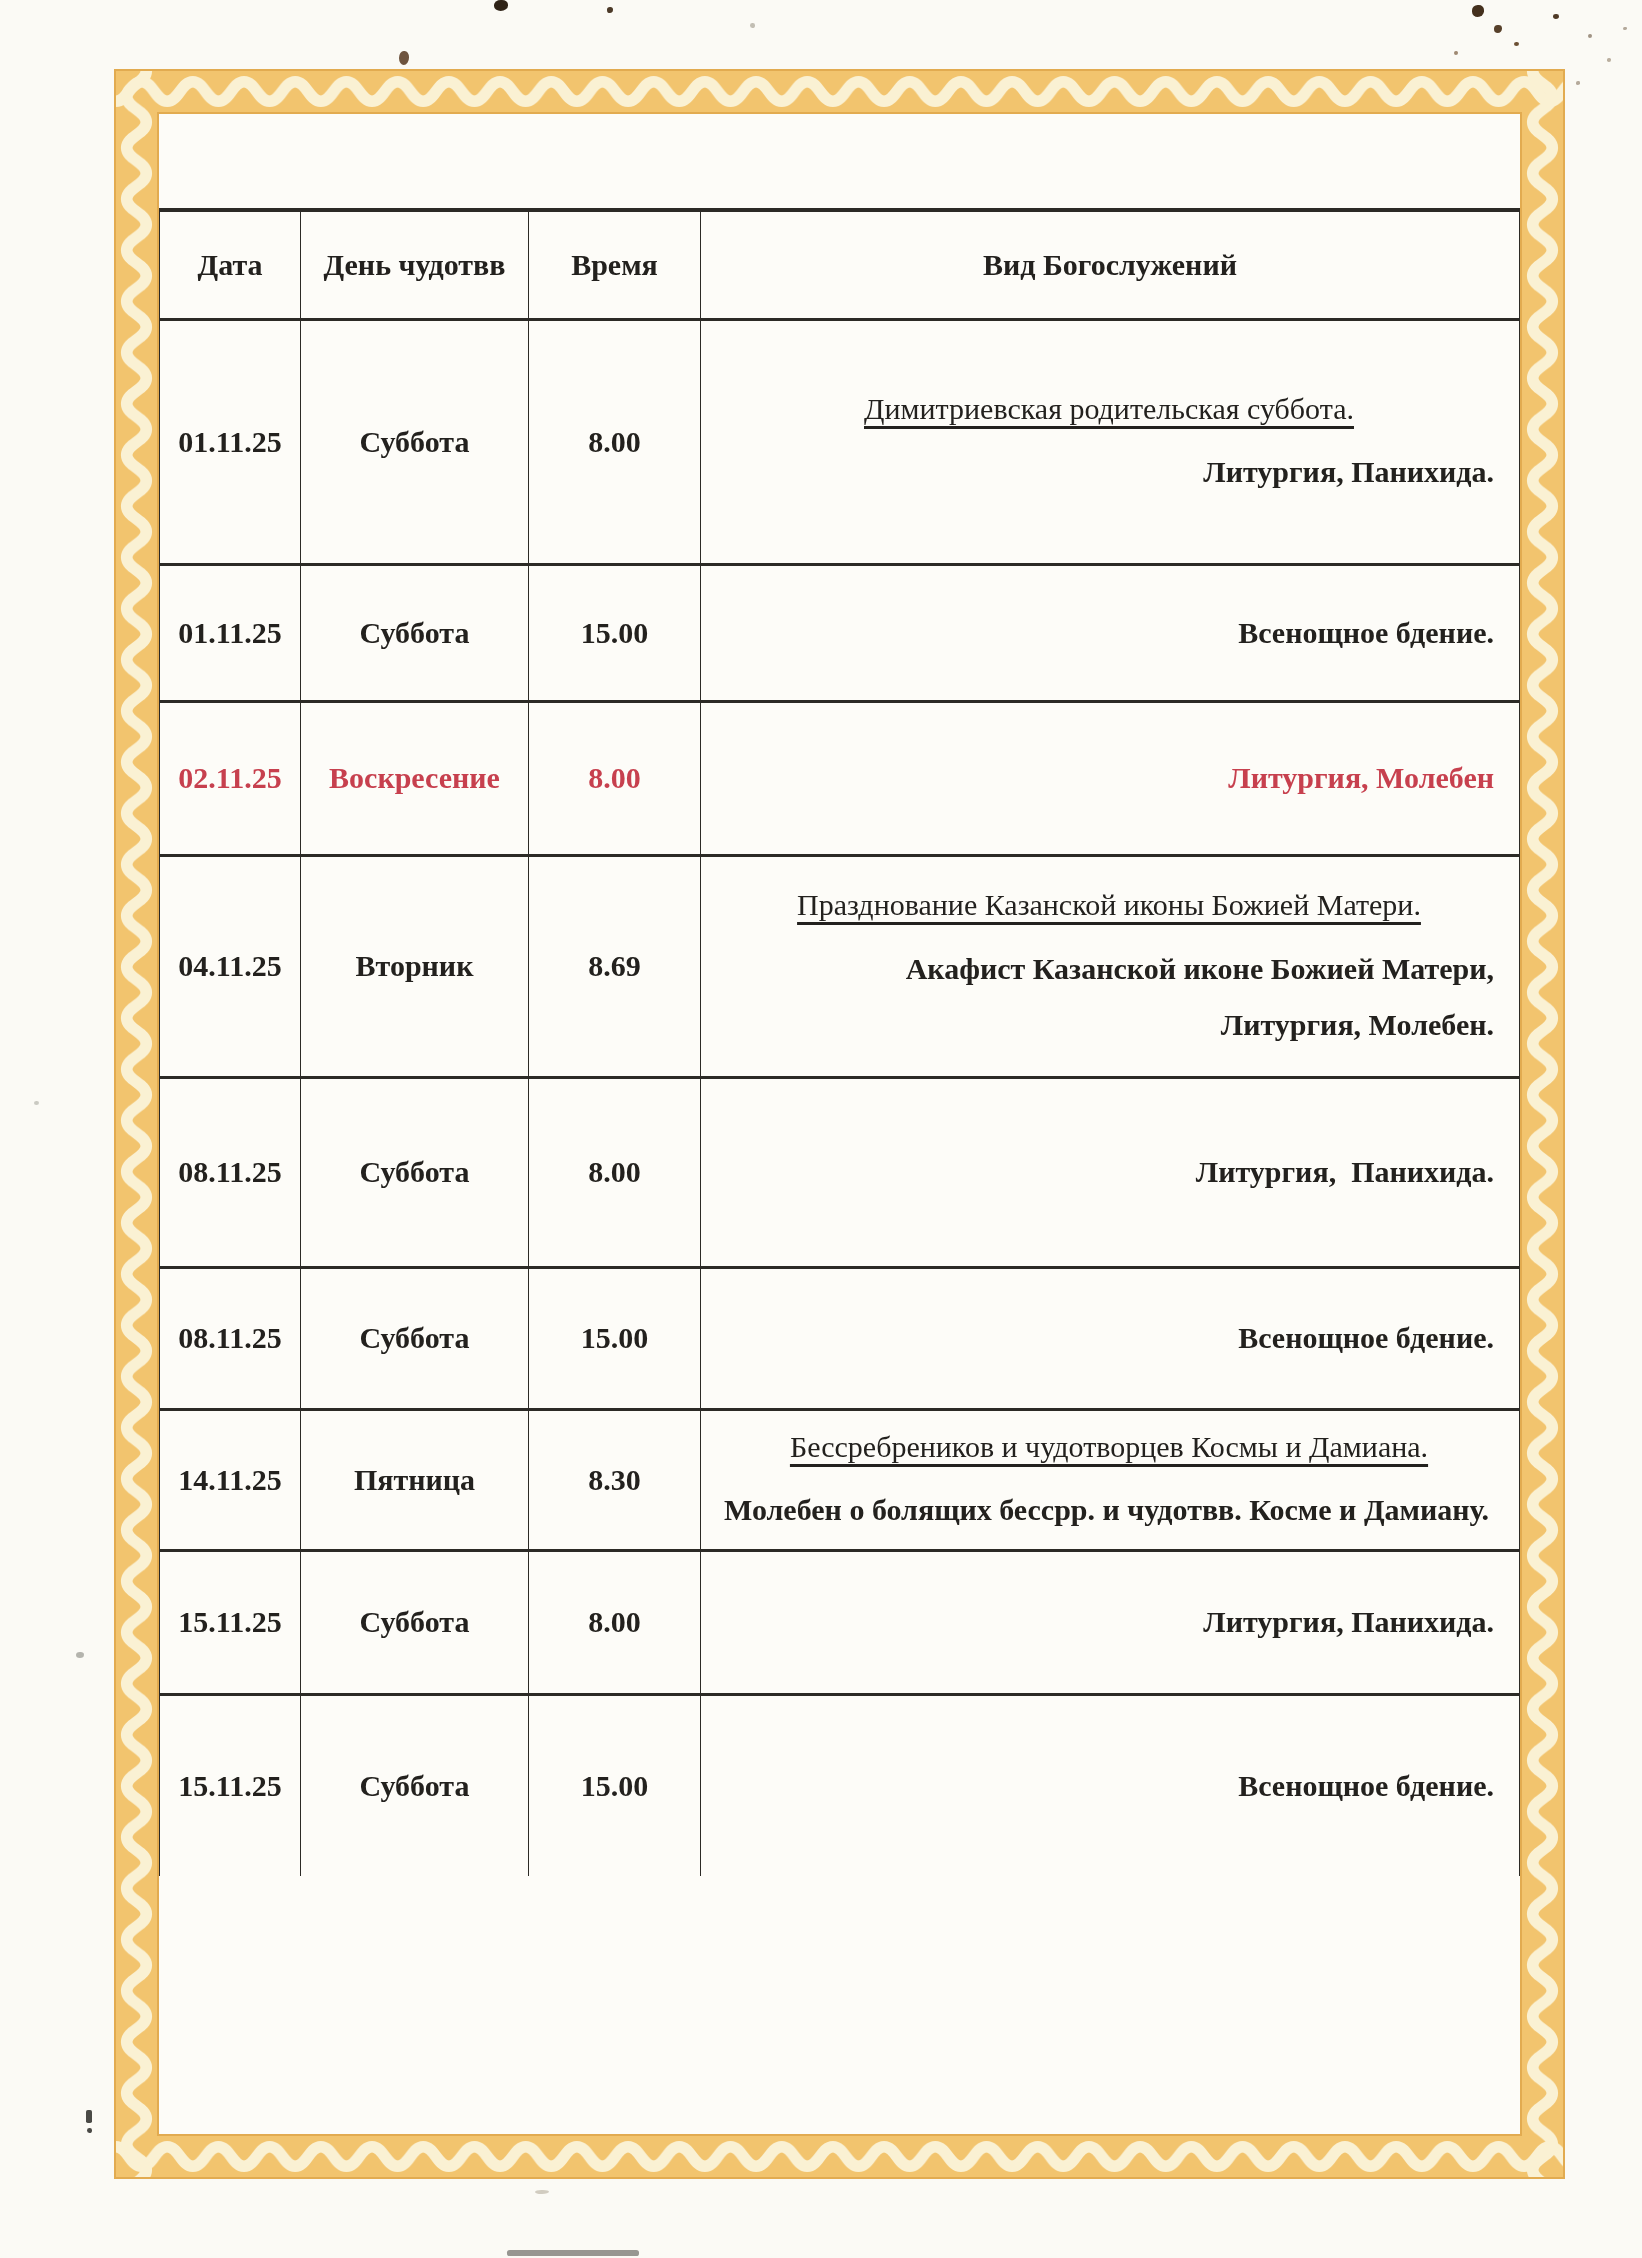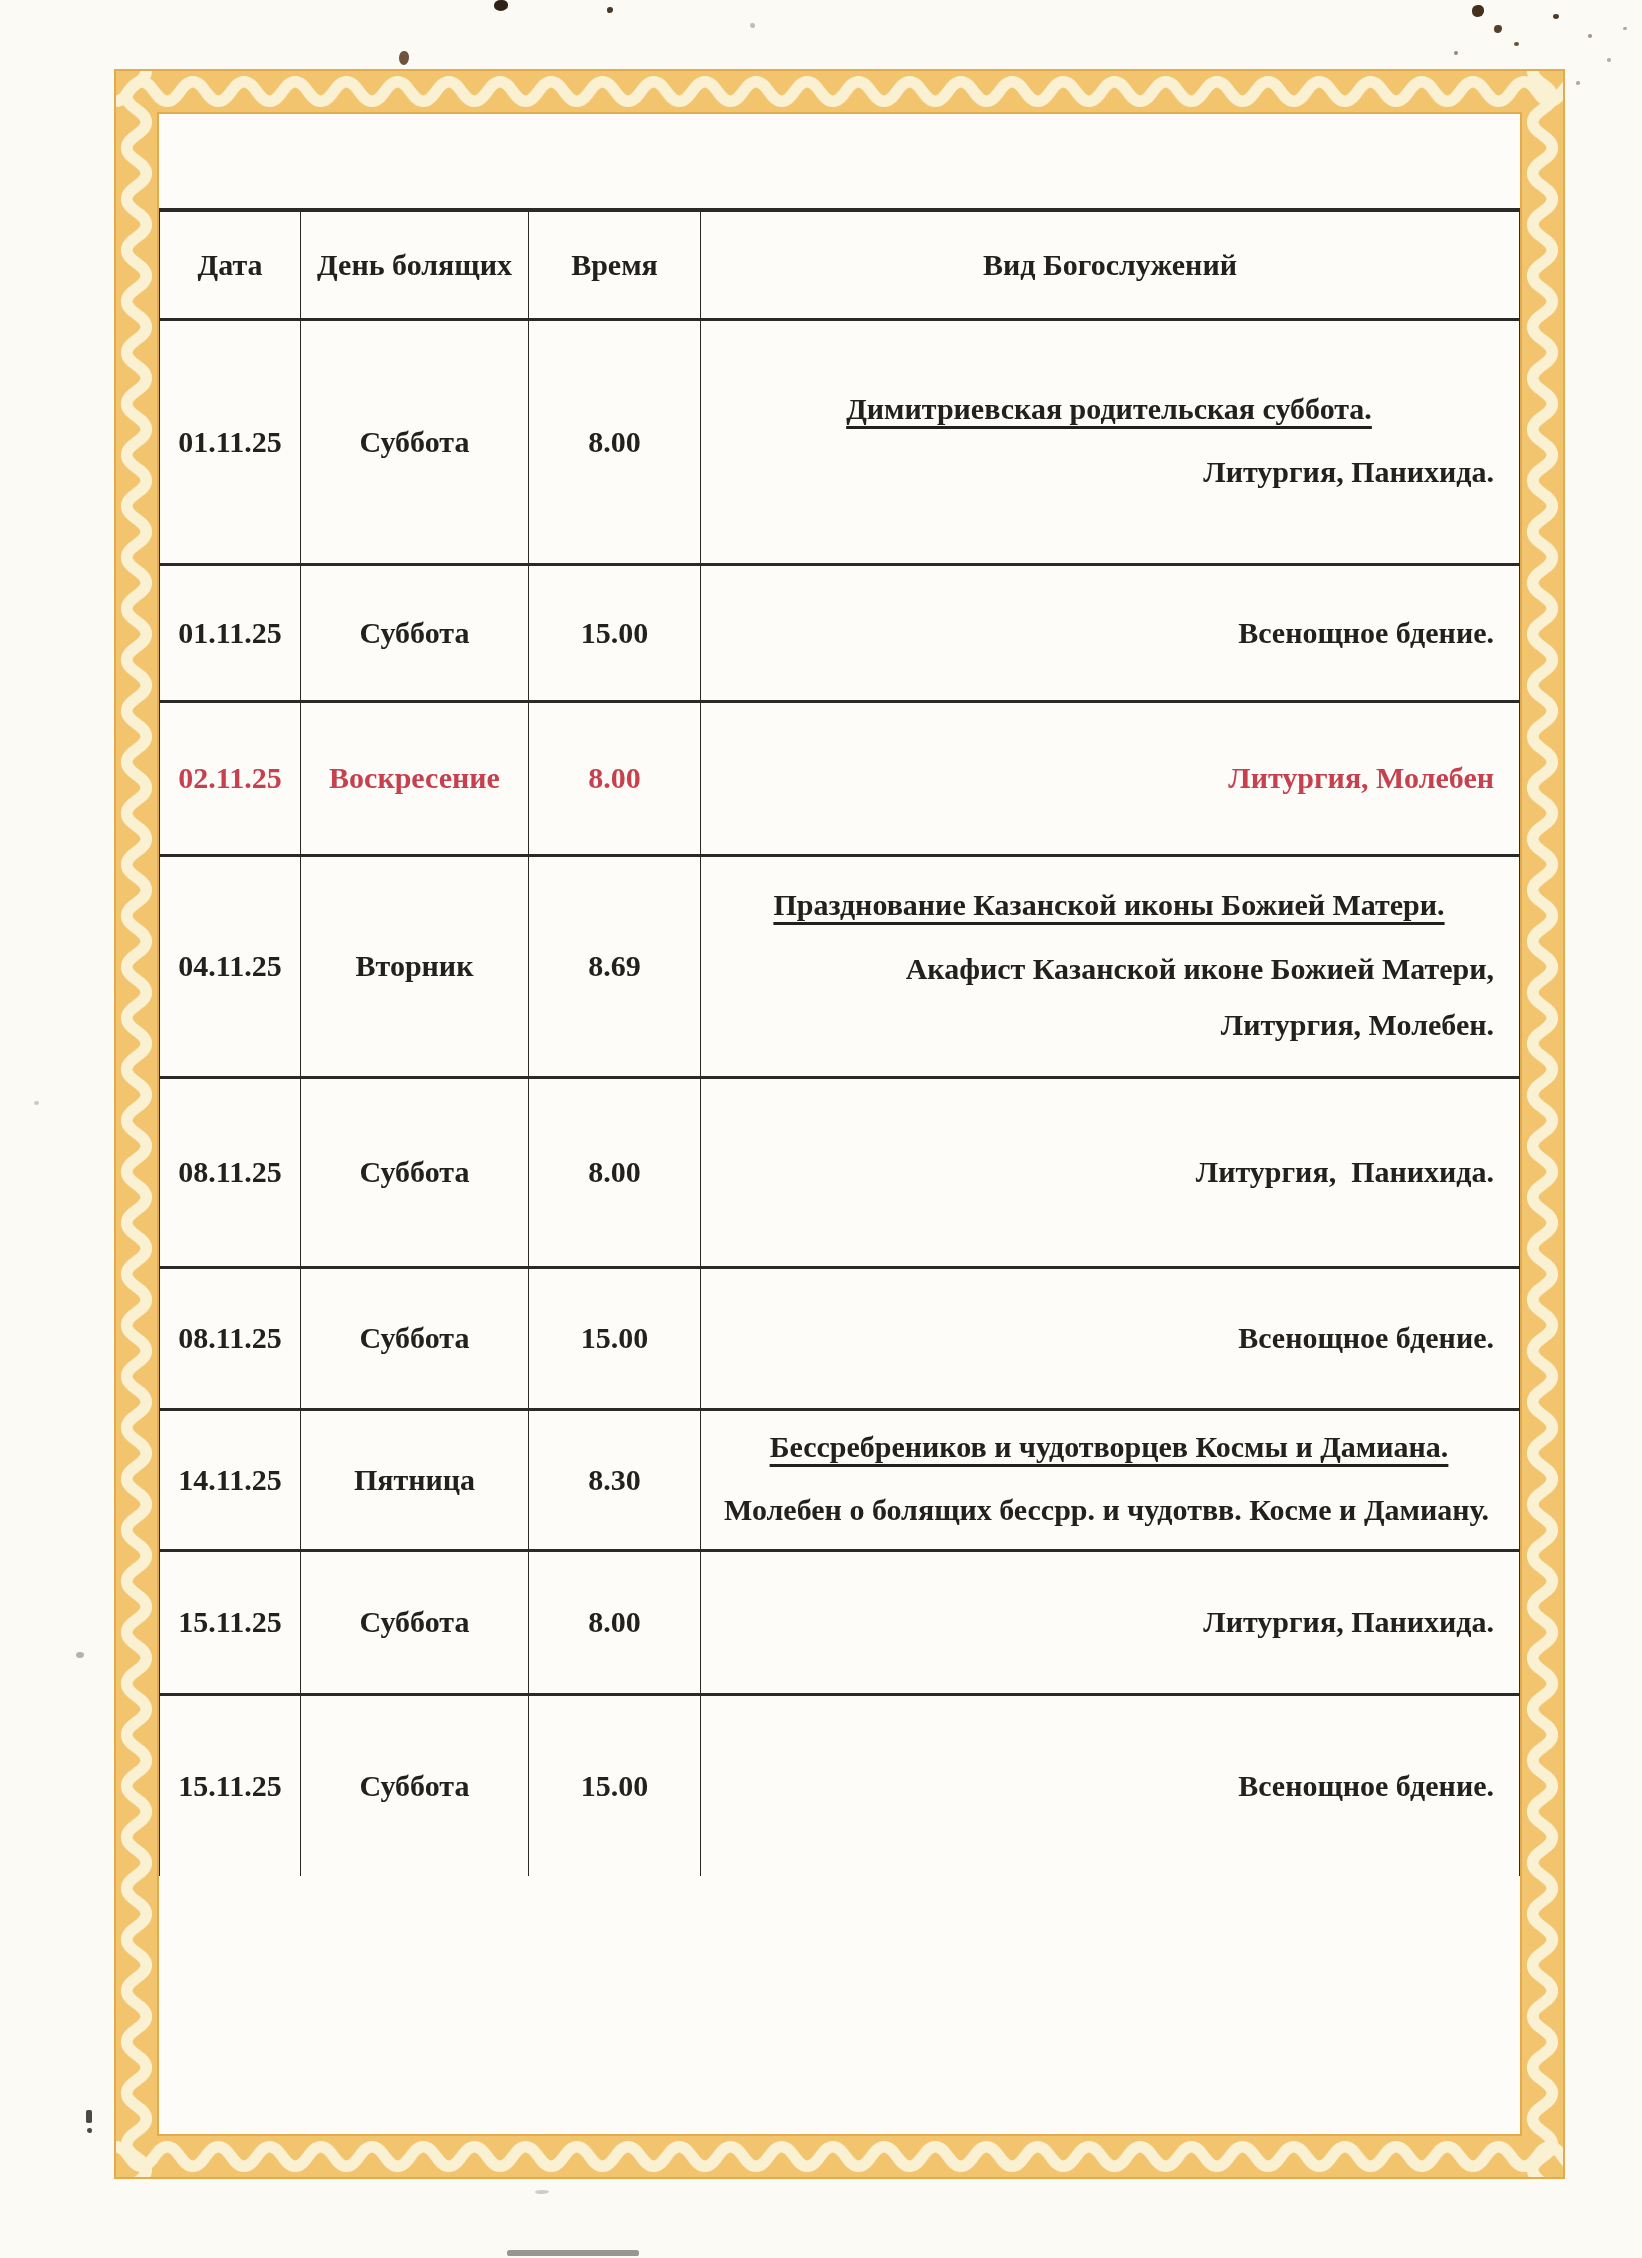--- a/index.html
+++ b/index.html
@@ -49,21 +49,21 @@
   tbody tr:nth-child(6){height:142px;}
   tbody tr:nth-child(7){height:141px;}
   tbody tr:nth-child(8){height:144px;}
   tbody tr:nth-child(9){height:182px;}
   tbody tr:nth-child(10){height:141px;}
   tbody tr:nth-child(11){height:124px;}
   td.c-date,td.c-day,td.c-time{text-align:center;margin-top:32px;}
   td.c-svc{padding:0 25px 0 23px;}
   .svc-wrap{display:flex;flex-direction:column;justify-content:center;height:100%;}
   .feast{
-    text-align:center;font-weight:700;margin-bottom:10.6px;line-height:51px;
+    text-align:center;font-weight:400;margin-bottom:10.6px;line-height:51px;
     text-decoration:underline;text-decoration-thickness:2.6px;text-underline-offset:7px;
   }
   .svc-line{line-height:56px;text-align:right;}
   .svc-wrap:not(.justify) .svc-line{white-space:pre-wrap;}
   .svc-wrap.justify .svc-line{text-align:justify;}
   tr.red{color:#c7404e;}
   
   .speck{position:absolute;border-radius:50% 45% 55% 50%;}
 </style>
 </head>
@@ -135,21 +135,21 @@
       <rect width="46" height="2386" fill="url(#pR)"></rect>
     </svg>
 
     <div class="content">
 
 
       <table class="schedule">
         <thead>
           <tr>
             <th style="width:141px;">Дата</th>
-            <th style="width:228px;">День болящих</th>
+            <th style="width:228px;">День чудотвв</th>
             <th style="width:172px;">Время</th>
             <th>Вид Богослужений</th>
           </tr>
         </thead>
         <tbody id="rows">
             <tr class="">
               <td class="c-date">01.11.25</td>
               <td class="c-day">Суббота</td>
               <td class="c-time">8.00</td>
               <td class="c-svc">

